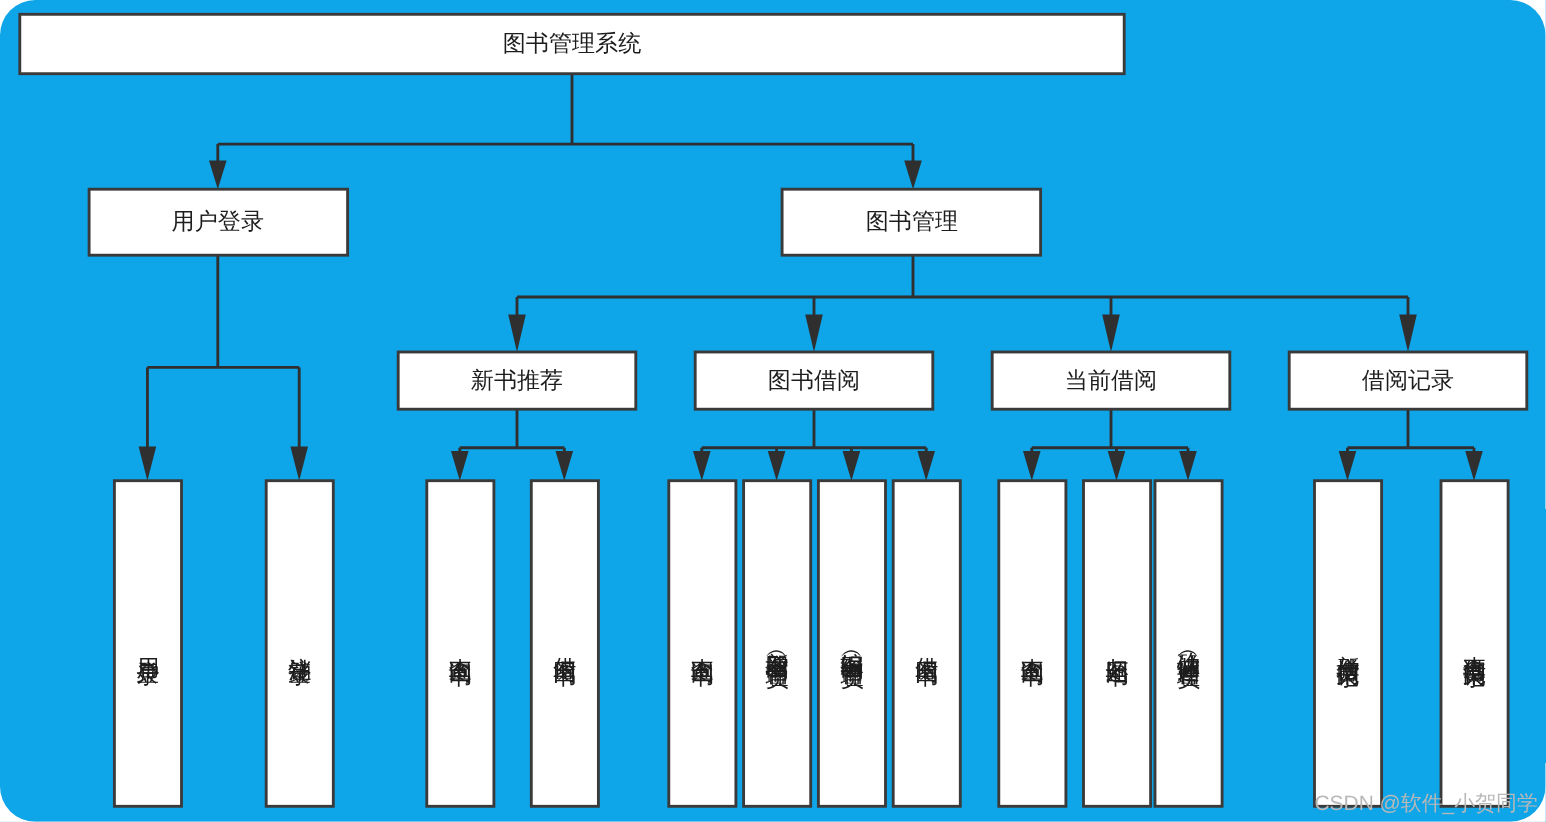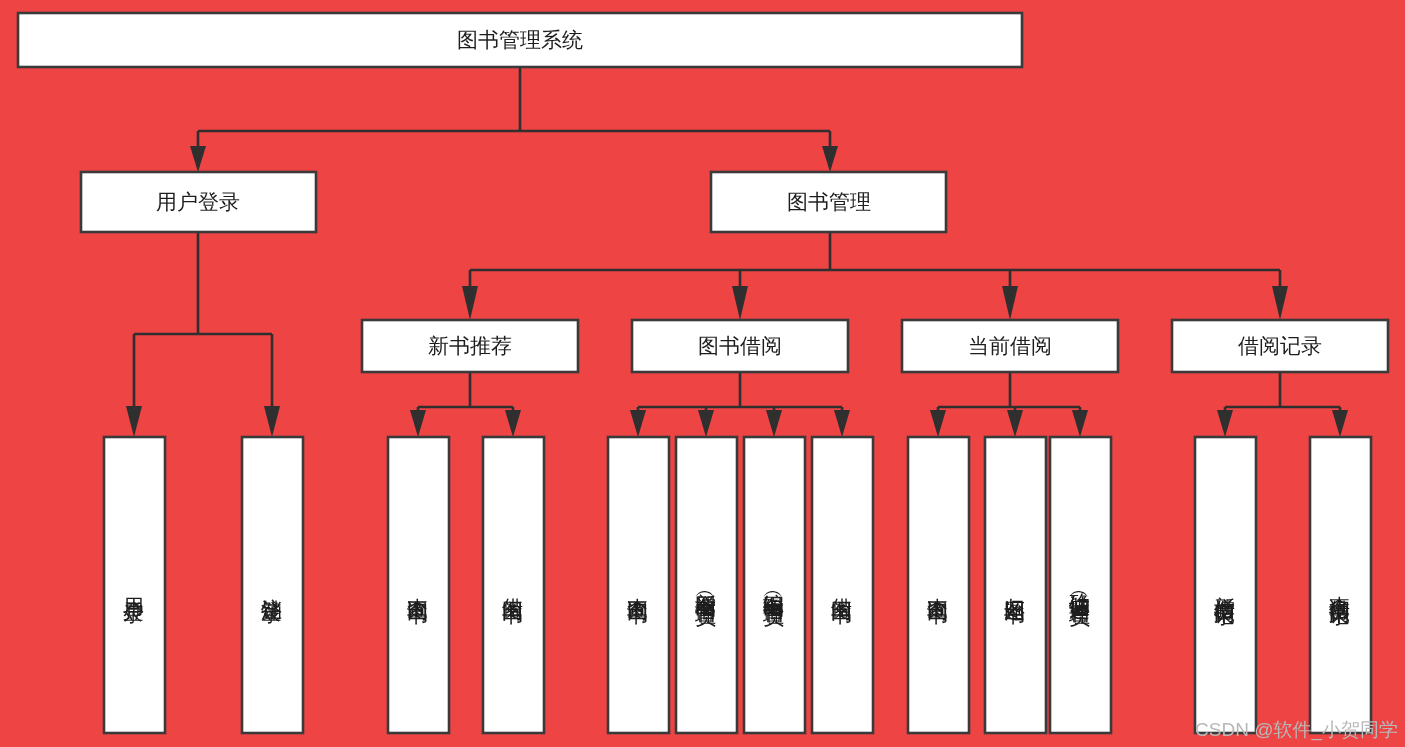--- a/index.html
+++ b/index.html
@@ -8,22 +8,23 @@
     padding: 0;
     background: #ffffff;
   }
   body {
     font-family: "Liberation Sans", "DejaVu Sans", sans-serif;
   }
   #diagram-root {
     position: relative;
     width: 1405px;
     height: 747px;
-    background: #ef4444;
+    background: #0ea5e9;
     overflow: hidden;
+    border-radius: 32px;
   }
   svg.diagram-canvas {
     position: absolute;
     left: 0;
     top: 0;
     width: 1405px;
     height: 747px;
     display: block;
   }
   .node-box {

